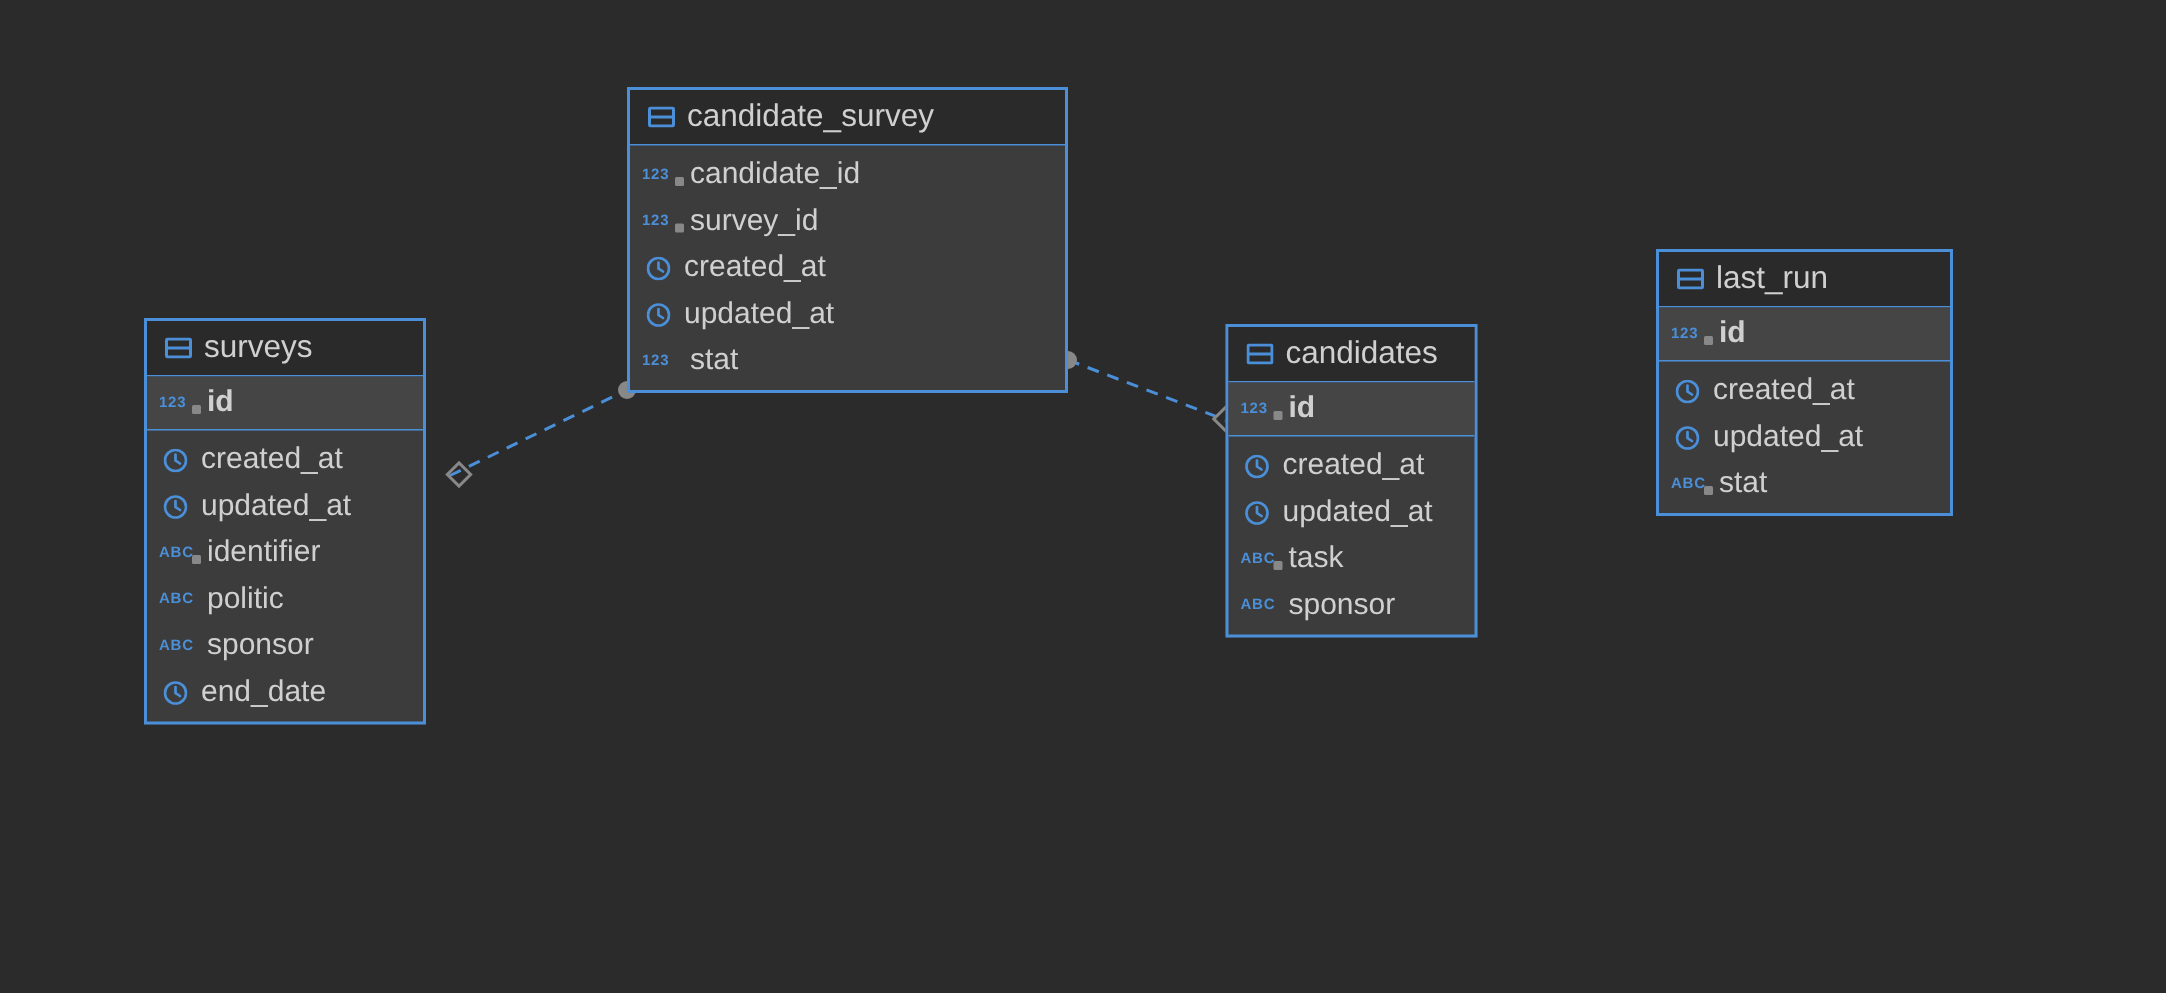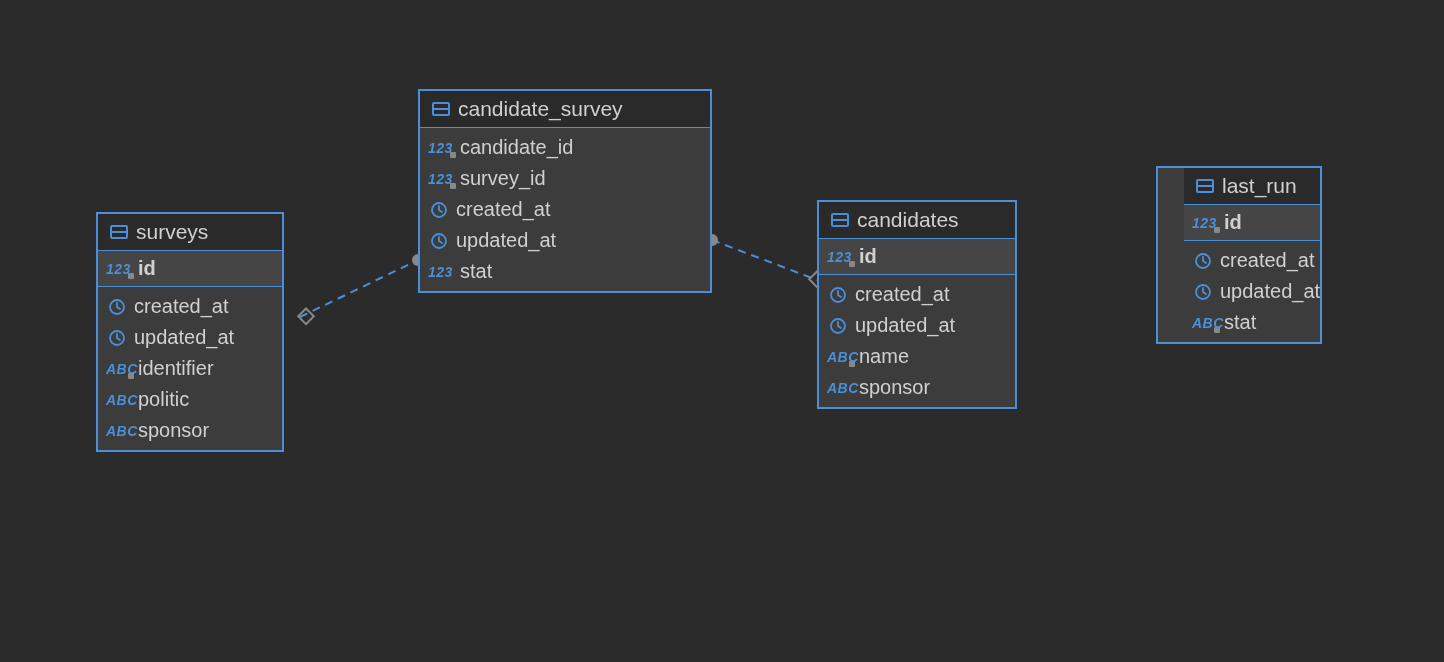--- a/index.html
+++ b/index.html
@@ -51,28 +51,27 @@
   .icon {
     width: 22px;
     height: 18px;
     display: inline-flex;
     align-items: center;
     justify-content: center;
     flex-shrink: 0;
   }
   .icon svg { display: block; }
   .type-badge {
-    font-size: 14px;
+    font-size: 10px;
     font-weight: 700;
     color: #4a8fd8;
     letter-spacing: 0.5px;
     width: 26px;
     text-align: left;
     flex-shrink: 0;
-    font-style: italic;
   }
   .type-badge.key {
     position: relative;
   }
   .type-badge.key::after {
     content: "";
     position: absolute;
     right: -2px;
     bottom: -2px;
     width: 6px;
@@ -142,24 +141,33 @@
       <span>identifier</span>
     </div>
     <div class="col-row">
       <span class="type-badge">ABC</span>
       <span>politic</span>
     </div>
     <div class="col-row">
       <span class="type-badge">ABC</span>
       <span>sponsor</span>
     </div>
-  </div>
-</div>
-
-<div class="table" style="left:418px; top:58px; width:294px;margin-top:31px;">
+    <div class="col-row">
+      <span class="icon">
+          <svg width="16" height="16" viewBox="0 0 16 16">
+            <circle cx="8" cy="8" r="7" fill="none" stroke="#4a8fd8" stroke-width="1.8"></circle>
+            <path d="M8 4v4l3 2" stroke="#4a8fd8" stroke-width="1.8" fill="none" stroke-linecap="round"></path>
+          </svg>
+        </span>
+      <span>end_date</span>
+    </div>
+  </div>
+</div>
+
+<div class="table" style="left:418px; top:58px; width:294px;">
   <div class="table-header">
     <span class="icon">
       <svg width="18" height="14" viewBox="0 0 18 14">
           <rect x="0" y="0" width="18" height="14" rx="2" fill="#4a8fd8"></rect>
           <rect x="2" y="2" width="14" height="4" fill="#2a2a2a"></rect>
           <rect x="2" y="8" width="14" height="4" fill="#2a2a2a"></rect>
         </svg>
     </span>
     <span>candidate_survey</span>
   </div>
@@ -190,21 +198,21 @@
         </span>
       <span>updated_at</span>
     </div>
     <div class="col-row">
       <span class="type-badge">123</span>
       <span>stat</span>
     </div>
   </div>
 </div>
 
-<div class="table" style="left:817px; top:200px; width:200px;">
+<div class="table" style="left:817px; top:216px; width:168px;">
   <div class="table-header">
     <span class="icon">
       <svg width="18" height="14" viewBox="0 0 18 14">
           <rect x="0" y="0" width="18" height="14" rx="2" fill="#4a8fd8"></rect>
           <rect x="2" y="2" width="14" height="4" fill="#2a2a2a"></rect>
           <rect x="2" y="8" width="14" height="4" fill="#2a2a2a"></rect>
         </svg>
     </span>
     <span>candidates</span>
   </div>
@@ -226,30 +234,30 @@
       <span class="icon">
           <svg width="16" height="16" viewBox="0 0 16 16">
             <circle cx="8" cy="8" r="7" fill="none" stroke="#4a8fd8" stroke-width="1.8"></circle>
             <path d="M8 4v4l3 2" stroke="#4a8fd8" stroke-width="1.8" fill="none" stroke-linecap="round"></path>
           </svg>
         </span>
       <span>updated_at</span>
     </div>
     <div class="col-row">
       <span class="type-badge key">ABC</span>
-      <span>name</span>
+      <span>task</span>
     </div>
     <div class="col-row">
       <span class="type-badge">ABC</span>
       <span>sponsor</span>
     </div>
   </div>
 </div>
 
-<div class="table" style="left:1156px; top:166px; width:166px;padding-left:26px;">
+<div class="table" style="left:1104px; top:166px; width:198px;">
   <div class="table-header">
     <span class="icon">
       <svg width="18" height="14" viewBox="0 0 18 14">
           <rect x="0" y="0" width="18" height="14" rx="2" fill="#4a8fd8"></rect>
           <rect x="2" y="2" width="14" height="4" fill="#2a2a2a"></rect>
           <rect x="2" y="8" width="14" height="4" fill="#2a2a2a"></rect>
         </svg>
     </span>
     <span>last_run</span>
   </div>

